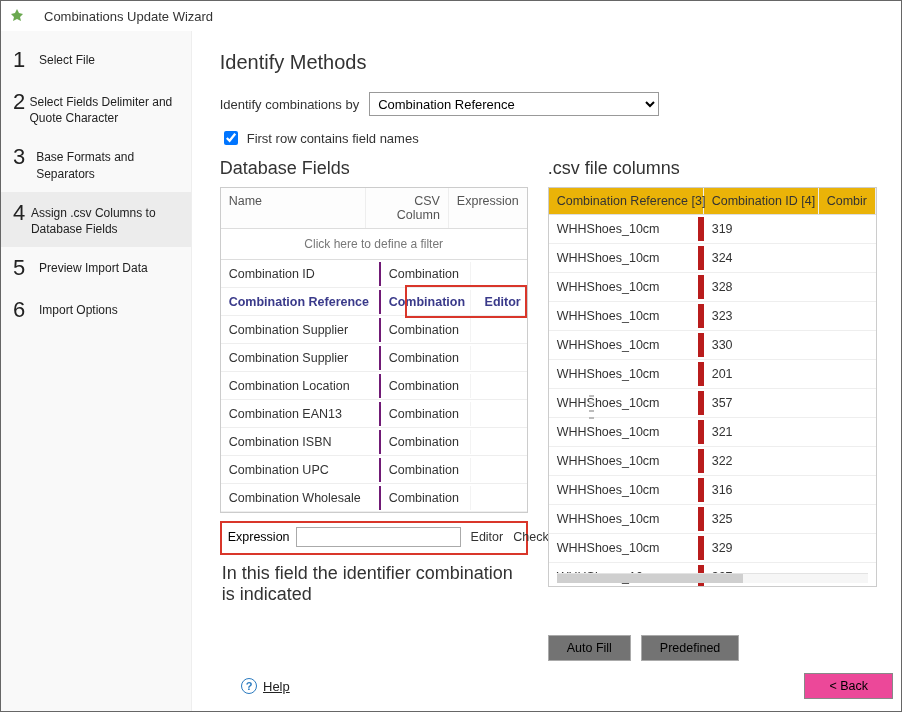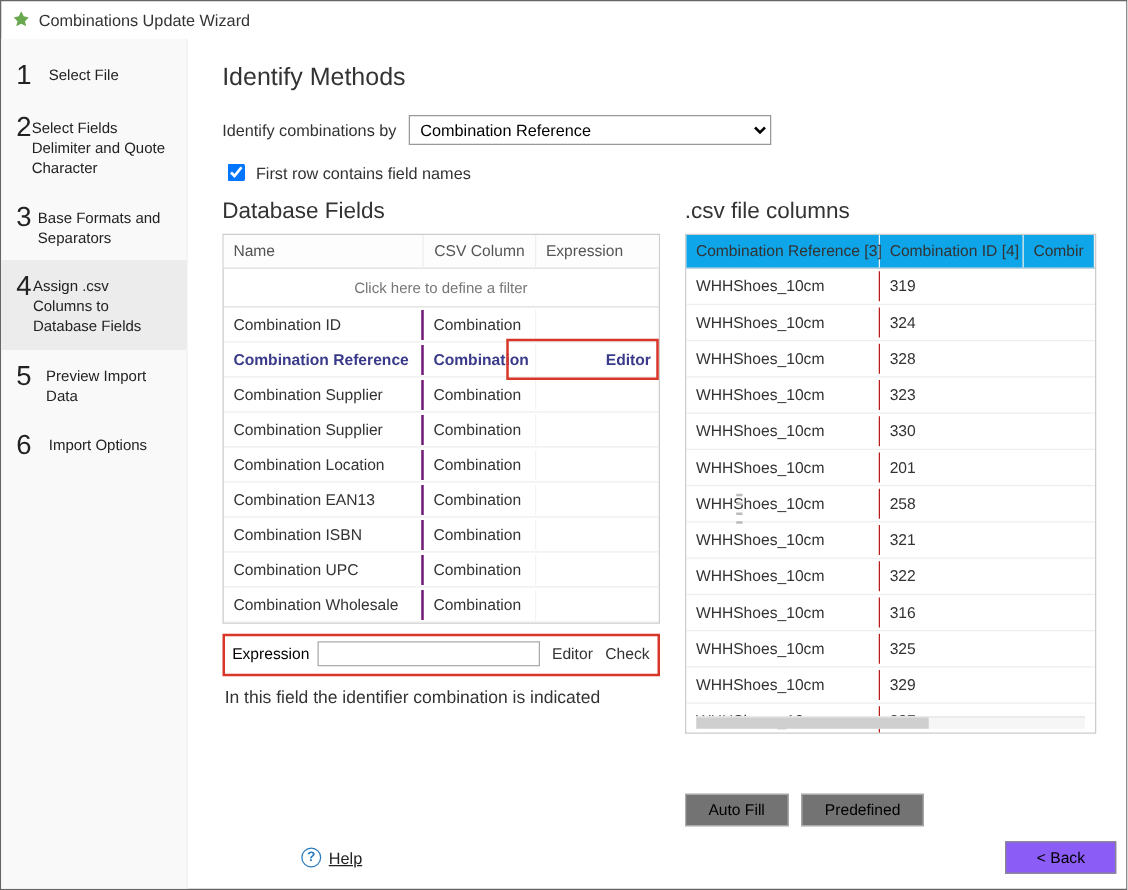--- a/index.html
+++ b/index.html
@@ -1,33 +1,33 @@
 <!DOCTYPE html>
 <html><head>
 <meta charset="utf-8">
 <style>
 * { box-sizing:border-box; font-family:"Segoe UI",Arial,sans-serif; }
 body { margin:0; background:#fff; }
 .app { width:902px; height:712px; border:1px solid #666; position:relative; background:#fff; }
-.titlebar { height:30px; display:flex; align-items:center; padding:0 8px; font-size:13px; color:#333; }
+.titlebar { height:30px; display:flex; align-items:center; padding:0 8px; font-size:13px; color:#333;gap:13px; }
 .titlebar .logo { width:16px; height:16px; margin-right:6px; }
 .content { display:flex; height:680px; }
 .sidebar { width:215px; background:#f9f9f9; border-right:1px solid #eee; padding-top:8px; }
 .step { display:flex; align-items:flex-start; padding:10px 12px; cursor:pointer; }
 .step .num { font-size:22px; font-weight:300; color:#222; width:26px; text-align:left; line-height:1; }
 .step .lbl { font-size:12px; color:#222; padding-top:3px; line-height:1.35; }
 .step.active { background:#ececec; }
 .main { flex:1; padding:20px 24px 0 28px; display:flex; flex-direction:column; }
 .page-title { font-size:20px; font-weight:400; color:#333; margin:0 0 18px; }
 .identify-row { display:flex; align-items:center; gap:10px; font-size:13px; color:#333; margin-bottom:12px; }
 .identify-row select { width:290px; height:24px; font-size:13px; border:1px solid #999; background:#fff; padding:0 4px; }
 .chk-row { display:flex; align-items:center; gap:6px; font-size:13px; color:#333; margin-bottom:6px; }
 .chk-row input { width:14px; height:14px; }
 .two-col { display:flex; gap:20px; }
-.col-left { width:350px; }
+.col-left { width:308px; }
 .col-right { flex:1; }
 .section-h { font-size:18px; font-weight:400; color:#333; margin:4px 0 8px; }
 .grid { border:1px solid #ccc; font-size:12.5px; color:#333; }
 .grid .hrow { display:flex; border-bottom:1px solid #ddd; background:#fdfdfd; }
 .grid .hcell { padding:6px 8px; color:#555; }
 .grid .hcell:first-child { width:160px; border-right:1px solid #eee; }
 .grid .hcell:nth-child(2) { width:90px; border-right:1px solid #eee;text-align:right; }
 .grid .hcell:nth-child(3) { flex:1; }
 .grid .frow { text-align:center; padding:8px 0; color:#777; border-bottom:1px solid #ddd; font-size:12px; }
 .grid .drow { display:flex; border-bottom:1px solid #eee; min-height:28px; align-items:center; position:relative; }
@@ -35,39 +35,39 @@
 .grid .dcell:first-child { width:160px; border-right:2px solid #701a75; }
 .grid .dcell:nth-child(2) { width:90px; border-right:1px solid #f3f3f3; overflow:hidden; text-overflow:clip; }
 .grid .dcell.expr { flex:1; text-align:right; padding-right:6px; }
 .drow.selected { font-weight:600; color:#3a3a8a; }
 .redbox-inline { position:absolute; border:2.5px solid #d9362a; right:0; top:-3px; bottom:-3px; width:122px; pointer-events:none; }
 .expr-block { border:2.5px solid #d9362a; padding:4px 6px 6px; margin-top:8px; font-size:12.5px; position:relative; }
 .expr-row { display:flex; align-items:center; gap:6px; }
 .expr-row .elabel { }
 .expr-row .einput { flex:1; height:20px; border:1px solid #aaa; padding:0 4px; font-size:12px; }
 .expr-row .elink { color:#333; font-size:12.5px; margin-left:4px; }
-.hint { font-size:14px; color:#333; margin-top:8px; padding:0 2px; }
+.hint { font-size:18px; color:#333; margin-top:8px; padding:0 2px; }
 .csv-grid { border:1px solid #ccc; font-size:12.5px; color:#333; height:400px; overflow:hidden; position:relative; }
-.csv-head { display:flex; border-bottom:1px solid #ddd; background:#0ea5e9; }
+.csv-head { display:flex; border-bottom:1px solid #ddd; background:#eab308; }
 .csv-head .ch { padding:6px 8px; color:#333; border-right:1px solid #eee; white-space:nowrap; }
 .csv-head .ch:first-child { width:155px; }
 .csv-head .ch:nth-child(2) { width:115px; }
 .csv-head .ch:nth-child(3) { flex:1; overflow:hidden; }
 .csv-row { display:flex; border-bottom:1px solid #eee; height:29px; align-items:center; }
 .csv-row .cc { padding:5px 8px; }
-.csv-row .cc:first-child { width:155px; border-right:1px solid #b91c1c; }
+.csv-row .cc:first-child { width:155px; border-right:6px solid #b91c1c; }
 .csv-row .cc:nth-child(2) { width:115px; }
 .csv-sbar { position:absolute; left:8px; right:8px; bottom:3px; height:10px; background:#f6f6f6; border-top:1px solid #e3e3e3; }
 .csv-sbar .thumb { position:absolute; left:0; width:60%; height:100%; background:#cfcfcf; }
 .csv-btns { display:flex; gap:10px; margin-top:8px; }
 .csv-btns button { height:26px; padding:0 18px; font-size:12.5px; background:#737373; border:1px solid #aaa; cursor:pointer;margin-top:40px; }
 .footer { position:absolute; left:240px; right:8px; bottom:12px; display:flex; align-items:center; gap:8px; }
 .help { display:flex; align-items:center; gap:6px; font-size:13px; color:#222; cursor:pointer; margin-right:auto; }
 .help .qicon { width:16px; height:16px; border:1.5px solid #2a7abf; border-radius:50%; color:#2a7abf; display:flex; align-items:center; justify-content:center; font-size:11px; font-weight:700; }
-.btn { height:26px; padding:0 24px; font-size:12.5px; background:#8b5cf6; border:1px solid #888; cursor:pointer; }
+.btn { height:26px; padding:0 24px; font-size:12.5px; background:#ec4899; border:1px solid #888; cursor:pointer; }
 .sdrag { position:absolute; left:588px; top:394px; width:5px; height:24px; display:flex; flex-direction:column; justify-content:space-between; }
 .sdrag span { height:2px; background:#bbb; }
 </style>
 </head>
 <body>
 
 <div class="app">
   <div class="titlebar">
     <svg class="logo" viewBox="0 0 16 16">
         <path fill="#6aa84f" d="M8 1l2 4 4 1-3 3 1 4-4-2-4 2 1-4-3-3 4-1z"></path>
@@ -205,21 +205,21 @@
             <div class="csv-row">
                 <div class="cc">WHHShoes_10cm</div>
                 <div class="cc">330</div>
               </div>
             <div class="csv-row">
                 <div class="cc">WHHShoes_10cm</div>
                 <div class="cc">201</div>
               </div>
             <div class="csv-row">
                 <div class="cc">WHHShoes_10cm</div>
-                <div class="cc">258</div>
+                <div class="cc">357</div>
               </div>
             <div class="csv-row">
                 <div class="cc">WHHShoes_10cm</div>
                 <div class="cc">321</div>
               </div>
             <div class="csv-row">
                 <div class="cc">WHHShoes_10cm</div>
                 <div class="cc">322</div>
               </div>
             <div class="csv-row">

